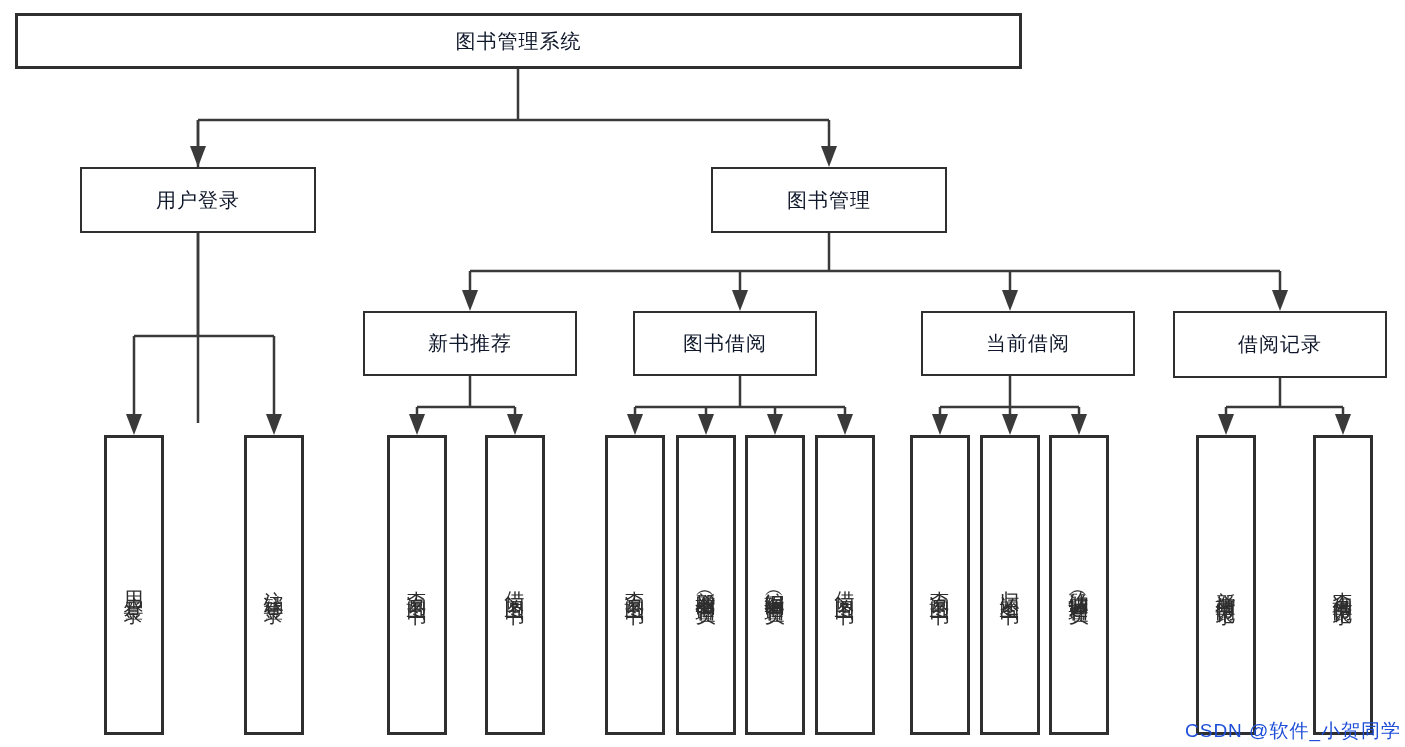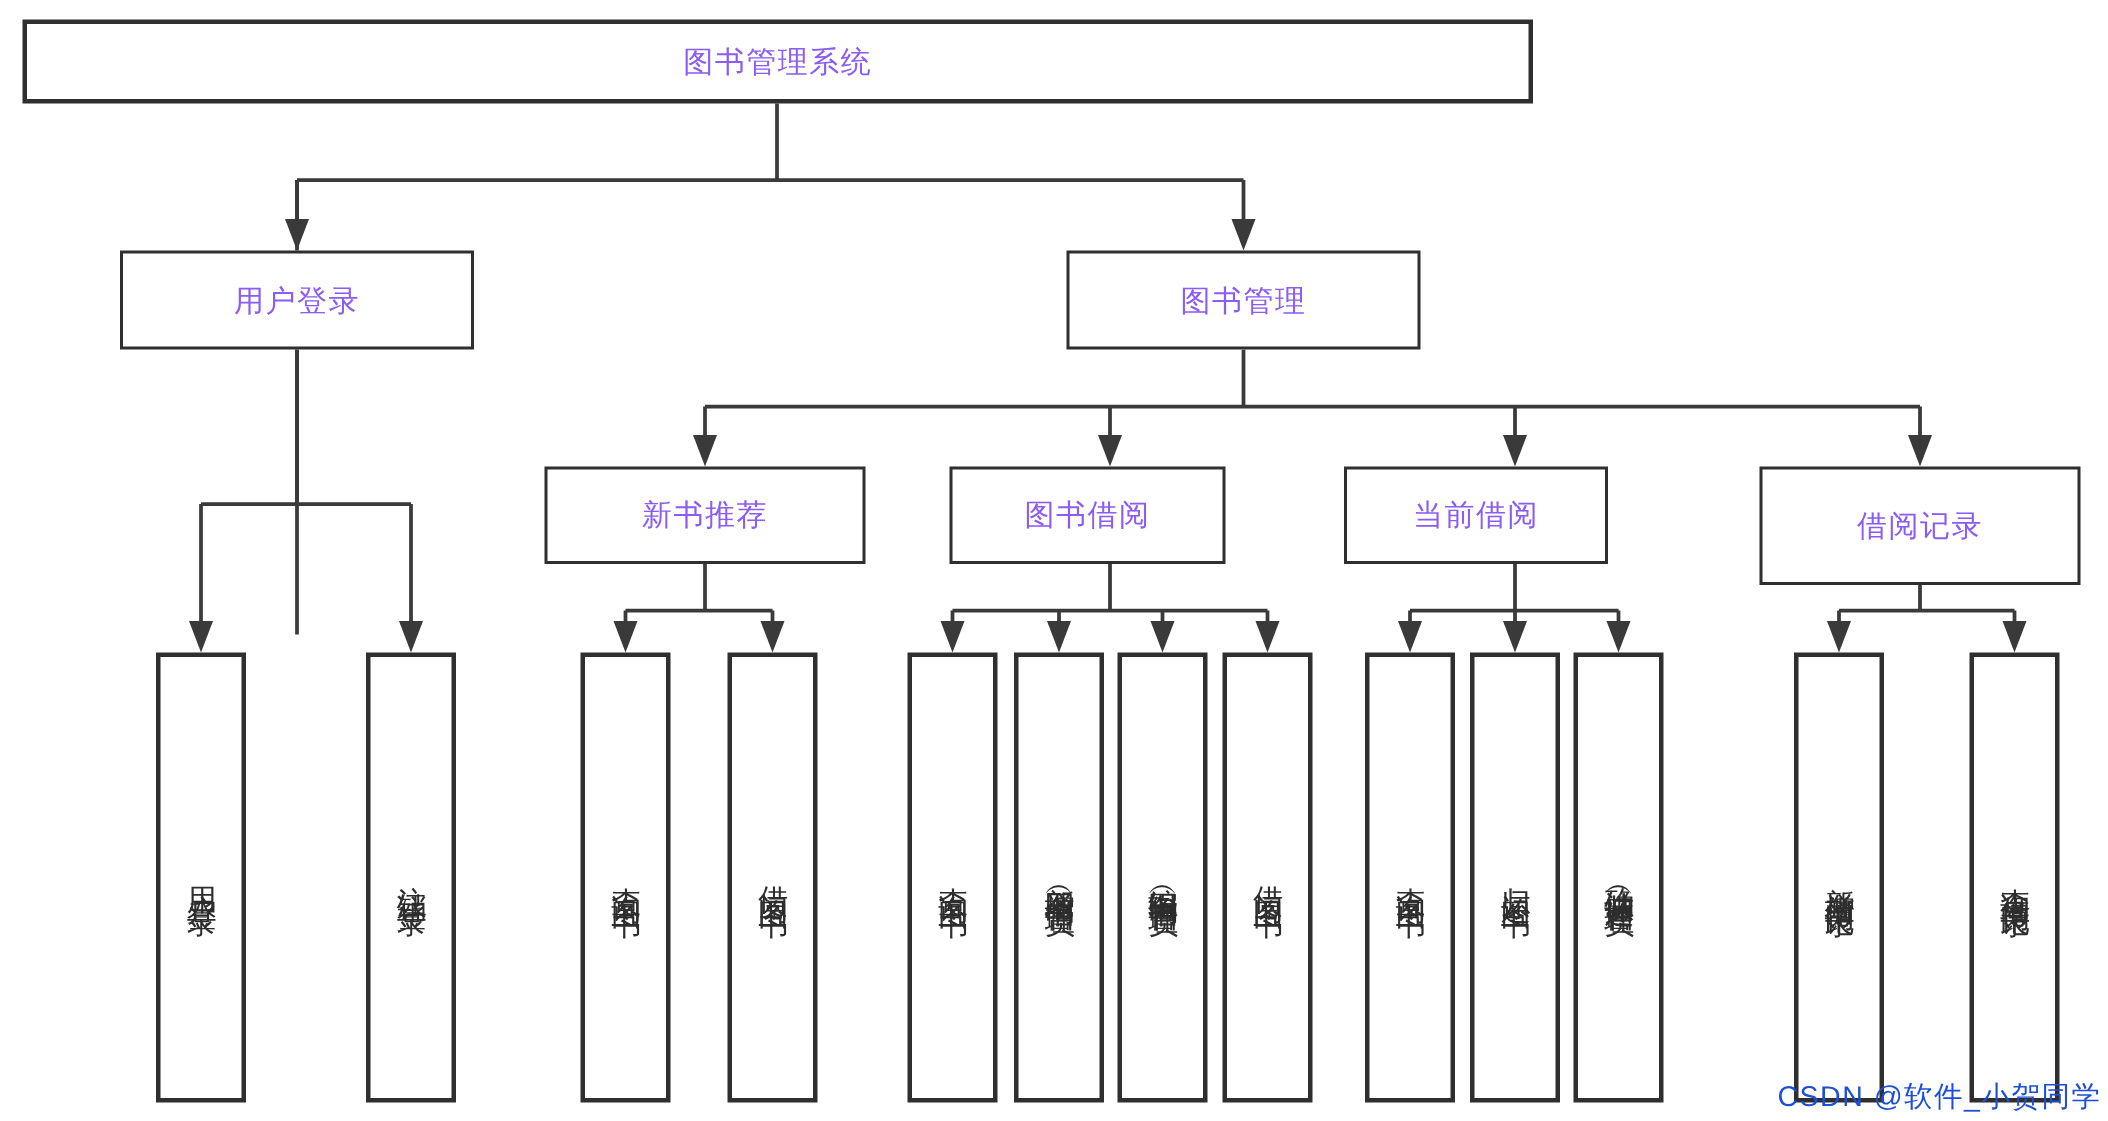--- a/index.html
+++ b/index.html
@@ -12,21 +12,21 @@
   }
   svg.wires{position:absolute;left:0;top:0;z-index:1;}
   svg.wires path{fill:none;stroke:#3a3a3a;stroke-width:2.5;}
   svg.wires polygon{fill:#3a3a3a;stroke:none;}
   .hbox{
     position:absolute;z-index:2;
     box-sizing:border-box;
     background:#ffffff;
     border:2.5px solid #2f2f2f;
     display:flex;align-items:center;justify-content:center;
-    font-size:20px;color:#8b5cf6;letter-spacing:1px;
+    font-size:20px;color:#0f172a;letter-spacing:1px;
     white-space:nowrap;
   }
   .root{border-width:3px;}
   .vbox{
     position:absolute;z-index:2;
     top:435px;height:300px;width:60px;
     box-sizing:border-box;
     background:#ffffff;
     border:3px solid #2f2f2f;
     writing-mode:vertical-rl;
@@ -86,22 +86,22 @@
     <polygon points="1335,414 1351,414 1343,435"></polygon>
   </svg>
 
   <div class="hbox root" style="left:15px;top:13px;width:1007px;height:56px;">图书管理系统</div>
 
   <div class="hbox" style="left:80px;top:167px;width:236px;height:66px;">用户登录</div>
   <div class="hbox" style="left:711px;top:167px;width:236px;height:66px;">图书管理</div>
 
   <div class="hbox" style="left:363px;top:311px;width:214px;height:65px;">新书推荐</div>
   <div class="hbox" style="left:633px;top:311px;width:184px;height:65px;">图书借阅</div>
-  <div class="hbox" style="left:896px;top:311px;width:176px;height:65px;">当前借阅</div>
-  <div class="hbox" style="left:1173px;top:311px;width:214px;height:79px;">借阅记录</div>
+  <div class="hbox" style="left:921px;top:311px;width:214px;height:65px;">当前借阅</div>
+  <div class="hbox" style="left:1173px;top:311px;width:214px;height:67px;">借阅记录</div>
 
   <div class="vbox" style="left:104px;">用户登录</div>
   <div class="vbox" style="left:244px;">注销登录</div>
 
   <div class="vbox" style="left:387px;">查询图书</div>
   <div class="vbox" style="left:485px;">借阅图书</div>
 
   <div class="vbox" style="left:605px;">查询图书</div>
   <div class="vbox" style="left:676px;letter-spacing:2px;">新增图书（管理员）</div>
   <div class="vbox" style="left:745px;letter-spacing:2px;">编辑图书（管理员）</div>

